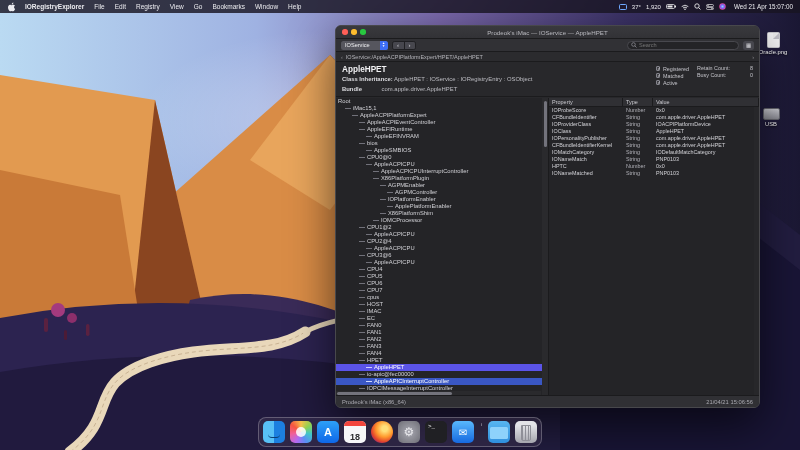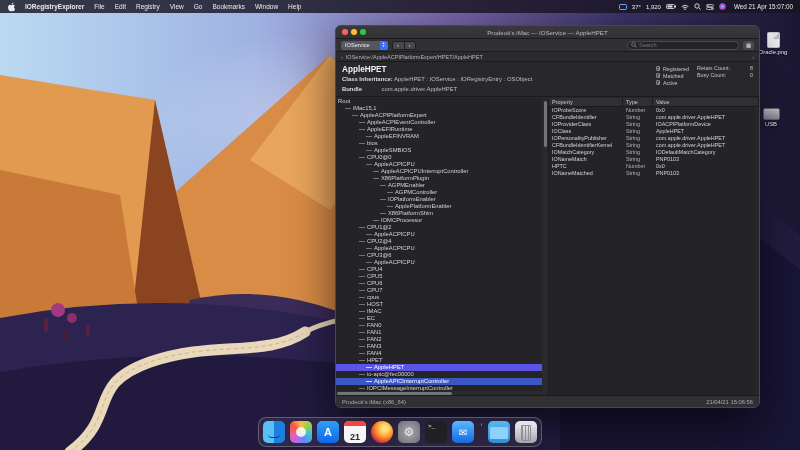--- a/index.html
+++ b/index.html
@@ -614,21 +614,21 @@
   <div class="dock-icon icon-finder">
         <span></span>
       </div>
       <div class="dock-icon icon-photos">
         <span></span>
       </div>
       <div class="dock-icon icon-appstore">
         <span>A</span>
       </div>
       <div class="dock-icon icon-calendar">
-        <span>21</span>
+        <span>18</span>
       </div>
       <div class="dock-icon icon-firefox">
         <span></span>
       </div>
       <div class="dock-icon icon-settings">
         <span>⚙</span>
       </div>
       <div class="dock-icon icon-terminal">
         <span>&gt;_</span>
       </div>

